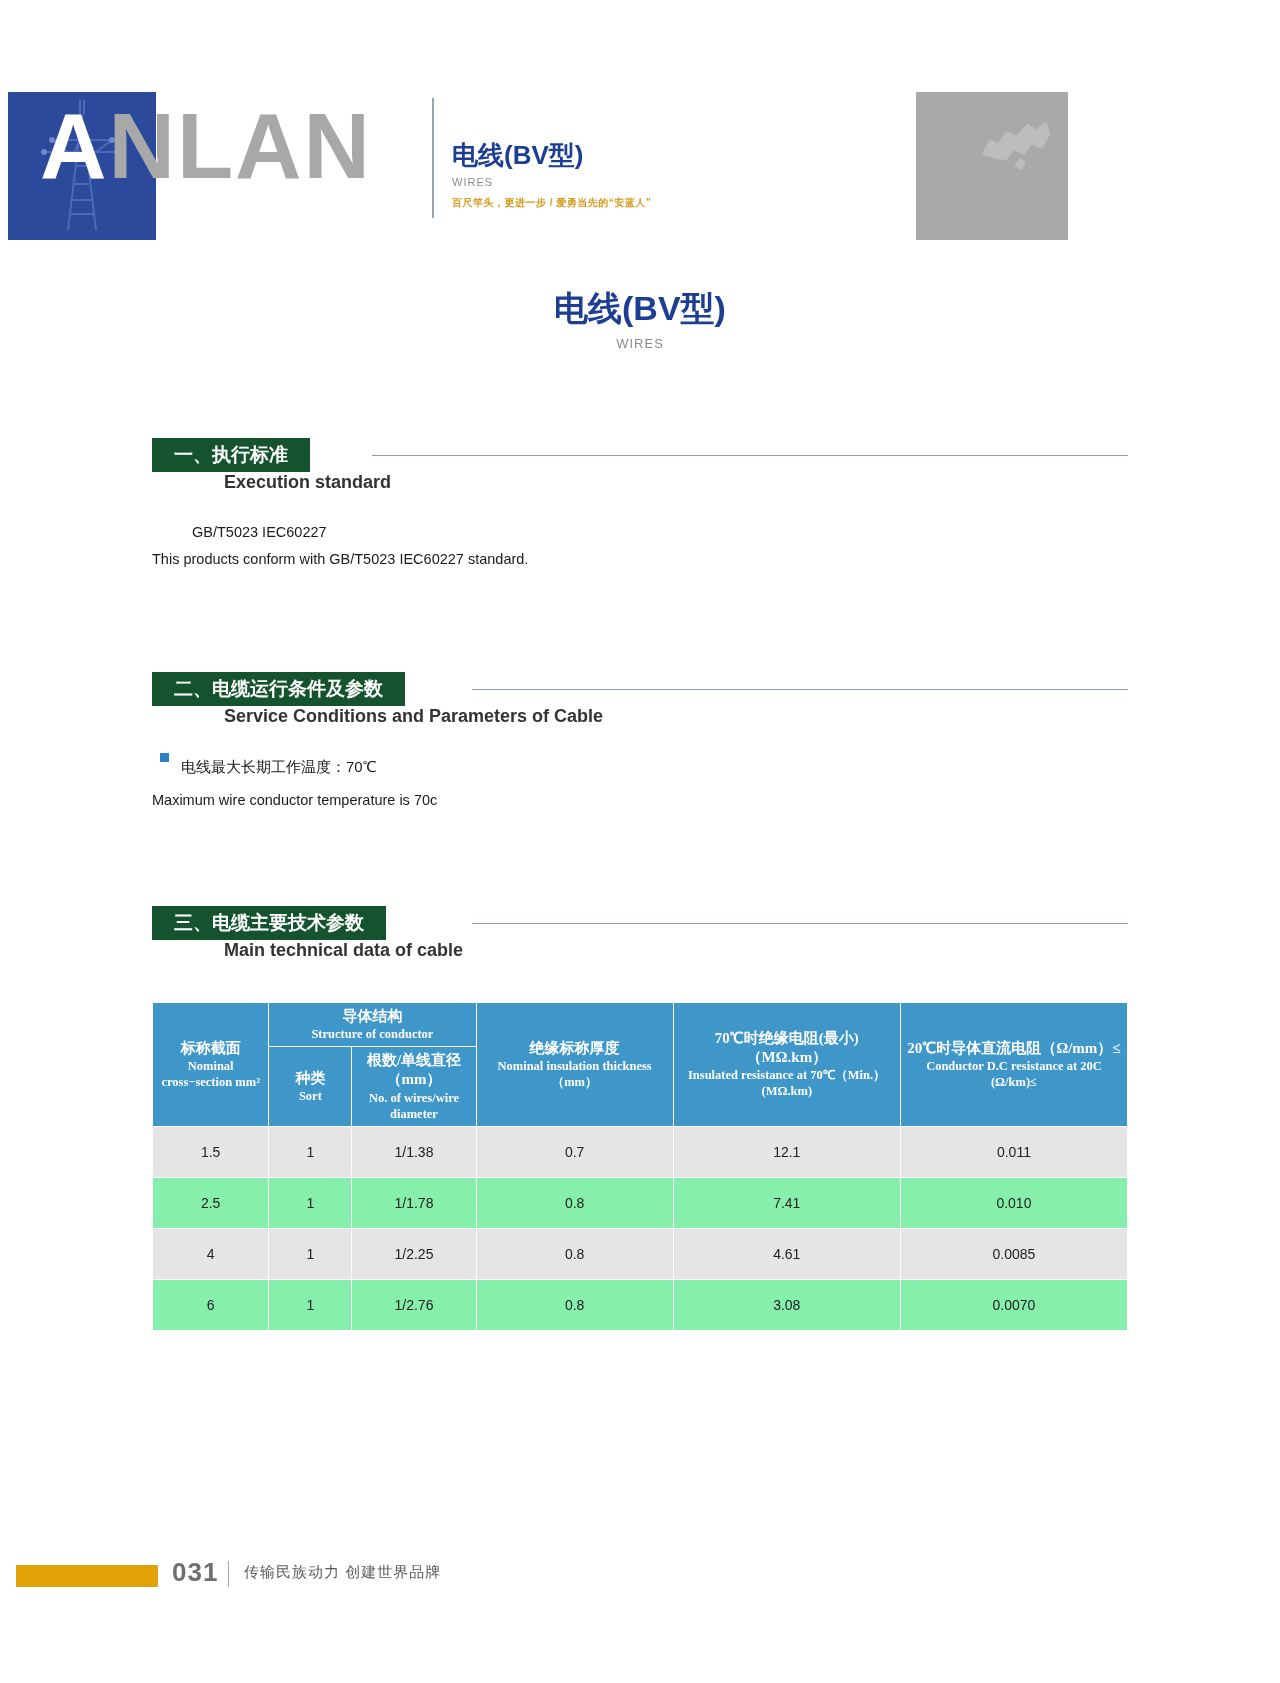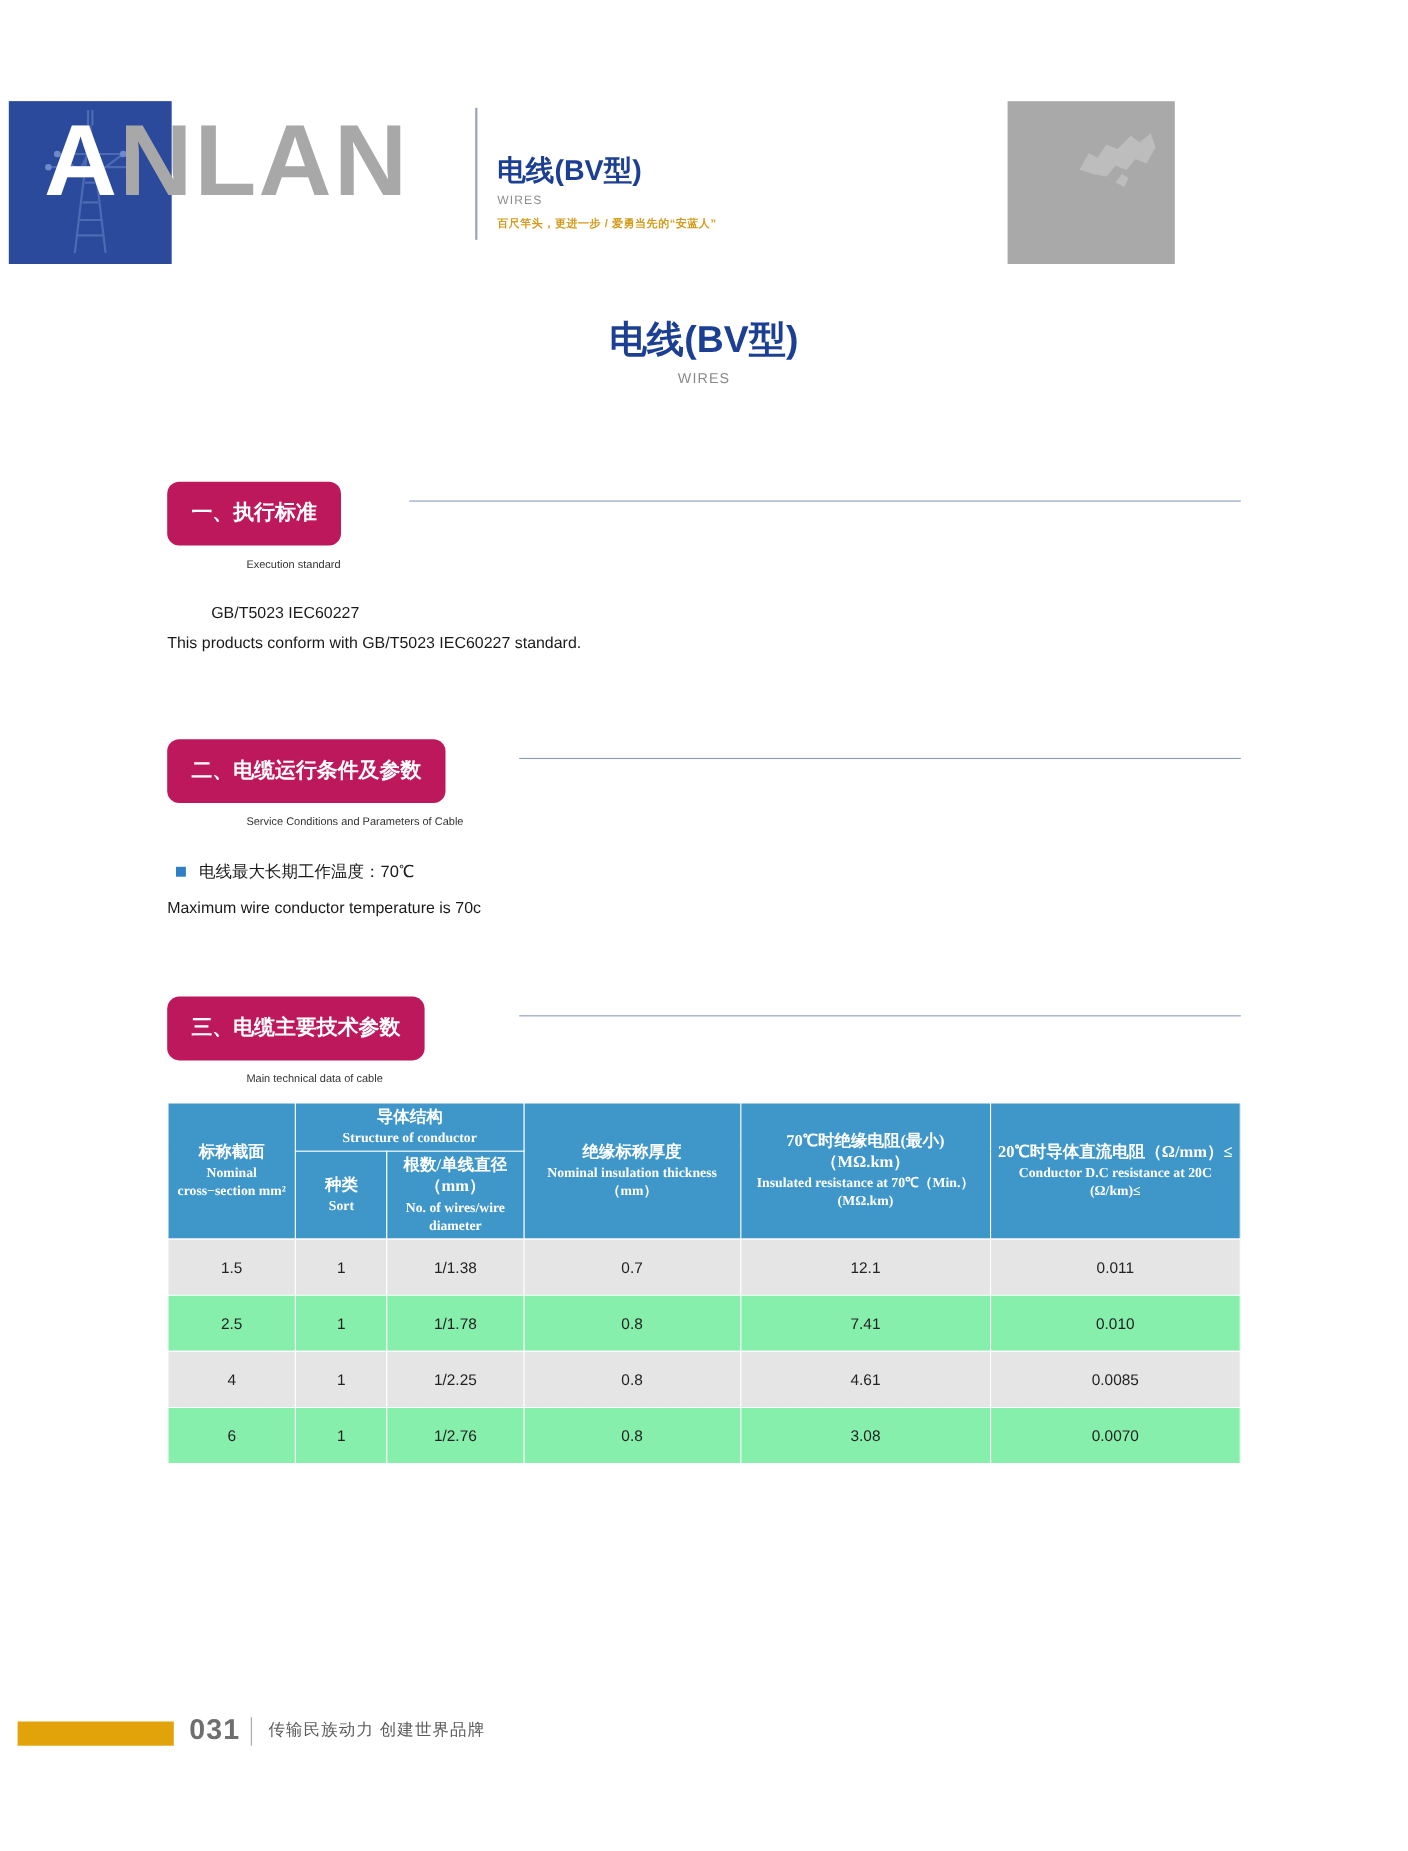--- a/index.html
+++ b/index.html
@@ -122,54 +122,52 @@
   }
 
   
   .section {
     position: absolute;
     left: 152px;
   }
   .sec-bar {
     position: relative;
     height: 34px;
-    background: #be185d;
+    background: #14532d;
     display: inline-block;
-    padding: 12px 22px;
+    padding: 0 22px;
     color: #ffffff;
     font-size: 19px;
     font-weight: bold;
     line-height: 34px;
     white-space: nowrap;
-    border-radius: 11px;
   }
   .sec-rule {
     position: absolute;
     height: 1px;
     background: #8c9bbd;
     top: 17px;
   }
   .sec-en {
-    margin-top: 12px;
     margin-left: 72px;
-    font-size: 10px;
+    font-size: 18px;
     color: #333333;
+    font-weight: bold;
   }
   .sec-body {
     margin-top: 26px;
     font-size: 14.5px;
     color: #1a1a1a;
     line-height: 1.85;
   }
   .sec-body .indent {
     margin-left: 40px;
   }
   .bullet-row {
     display: flex;
-    align-items: center;
     gap: 12px;
     margin-left: 8px;
   }
   .bullet-sq {
     width: 9px;
     height: 9px;
     background: #2f7fc4;
     display: inline-block;
     flex: 0 0 auto;
   }

